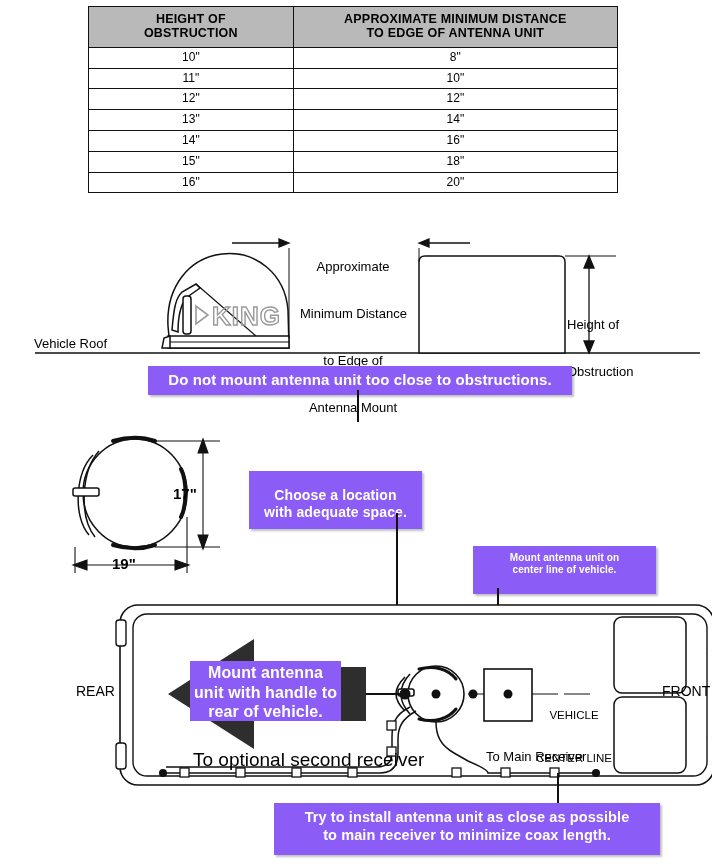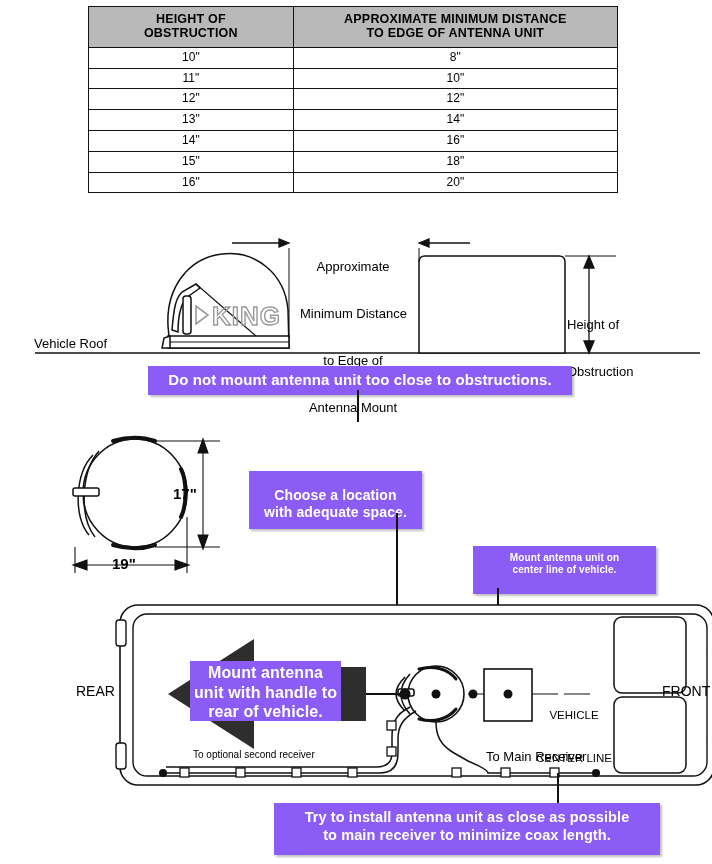--- a/index.html
+++ b/index.html
@@ -271,21 +271,21 @@
   <div class="callout" style="left:190px;top:660px;width:0;height:0;"></div>
 
   <div class="lbl" style="left:40px;top:88px;font-size:14px;">REAR</div>
   <div class="lbl" style="left:626px;top:88px;font-size:14px;">FRONT</div>
 
   <div class="lbl lbl-c" style="left:490px;top:84px;width:96px;font-size:11.5px;line-height:1.25;">
     <div>VEHICLE</div>
     <div>CENTER LINE</div>
   </div>
 
-  <div class="lbl" style="left:157px;top:154px;font-size:10px;">To optional second receiver</div>
+  <div class="lbl" style="left:157px;top:154px;font-size:19px;">To optional second receiver</div>
   <div class="lbl" style="left:450px;top:154px;font-size:13px;">To Main Receiver</div>
 </div>
 
 <div class="callout" style="left:190px;top:661px;width:151px;height:58px;font-size:16px;padding-top:2px;box-shadow:none;">
   <div>Mount antenna</div>
   <div>unit with handle to</div>
   <div>rear of vehicle.</div>
 </div>
 
 <div class="vline" style="left:557px;top:773px;height:32px;"></div>

